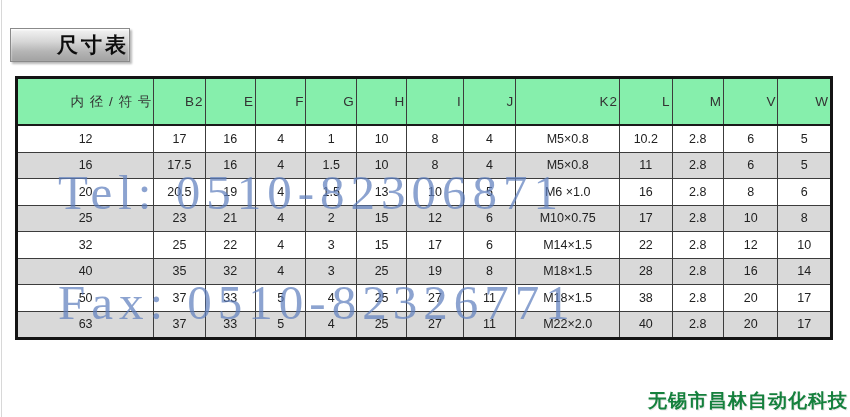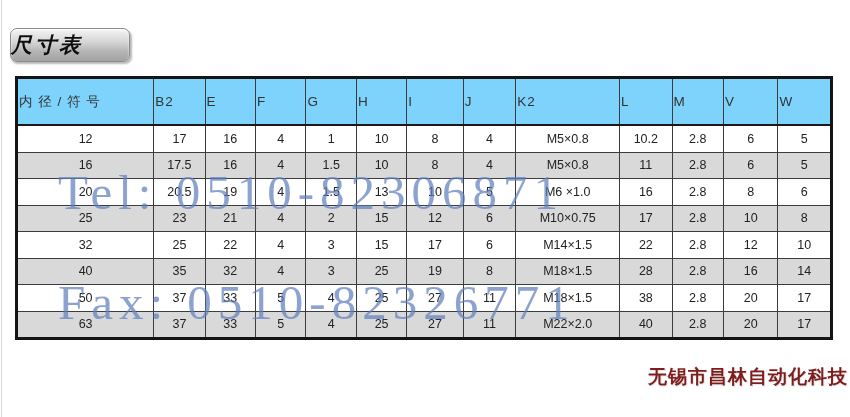--- a/index.html
+++ b/index.html
@@ -6,36 +6,36 @@
   body {
     width:850px; height:417px; position:relative; overflow:hidden;
     background:#ffffff; font-family:"Liberation Sans", sans-serif;
   }
   .page-edge { position:absolute; left:1px; top:0; width:1px; height:100%; background:#d8d8d8; }
 
   
   .badge {
     position:absolute; left:10px; top:28px; width:118px; height:32px;
     background:linear-gradient(180deg,#f4f4f4 0%,#d6d6d6 40%,#b5b5b5 70%,#a2a2a2 100%);
-    border:1px solid #8a8a8a; border-radius:7px;
+    border:1px solid #8a8a8a; border-radius:0;
     box-shadow: inset 0 1px 2px #ffffff, 1.5px 2px 2px rgba(0,0,0,0.28);
-    display:flex; align-items:center; justify-content:flex-start;
-    font-size:21px; font-weight:bold; color:#0d0d0d; letter-spacing:3px;font-style:italic;
+    display:flex; align-items:center; justify-content:flex-end;
+    font-size:21px; font-weight:bold; color:#0d0d0d; letter-spacing:3px;
   }
 
   
   table.dim {
     position:absolute; left:15px; top:76px;
     border-collapse:collapse; table-layout:fixed; width:818px;
     border:3px solid #141414;
   }
   table.dim th {
-    background:#7dd3fc; height:43px; font-size:13.5px; font-weight:normal;
+    background:#86efac; height:43px; font-size:13.5px; font-weight:normal;
     color:#333; border:1px solid #3c3c3c; border-bottom:2px solid #1a1a1a;
-    text-align:left; letter-spacing:1px;
+    text-align:right; letter-spacing:1px;
   }
   table.dim td {
     height:25.5px; text-align:center; font-size:12.5px; color:#222;
     border:1px solid #3c3c3c; background:#ffffff; padding:0;
   }
   table.dim tbody tr:nth-child(even) td { background:#d9d9d9; }
 
   col.c0 { width:136px; }
   col.c1 { width:51px; }  col.c2 { width:50px; }  col.c3 { width:50px; }
   col.c4 { width:50px; }  col.c5 { width:50px; }  col.c6 { width:56px; }
@@ -44,22 +44,22 @@
 
   
   .wm {
     position:absolute; font-family:"Liberation Serif", serif;
     color:rgba(96,128,190,0.72); font-size:49px; letter-spacing:6px;
     white-space:nowrap; pointer-events:none; z-index:5;
   }
   .wm-tel { left:58px; top:164px; }
   .wm-fax { left:58px; top:274px; }
   .wm-company {
-    position:absolute; right:2px; top:364px; z-index:5; pointer-events:none;
-    font-size:19px; font-weight:bold; color:#7f1d1d; letter-spacing:1px;
+    position:absolute; right:2px; top:388px; z-index:5; pointer-events:none;
+    font-size:19px; font-weight:bold; color:#15803d; letter-spacing:1px;
     text-shadow:1px 1px 0 #e8e8e8;
   }
 </style>
 </head>
 <body>
 
 <div class="page-edge"></div>
 
 <div class="badge">
   <span>尺寸表</span>

